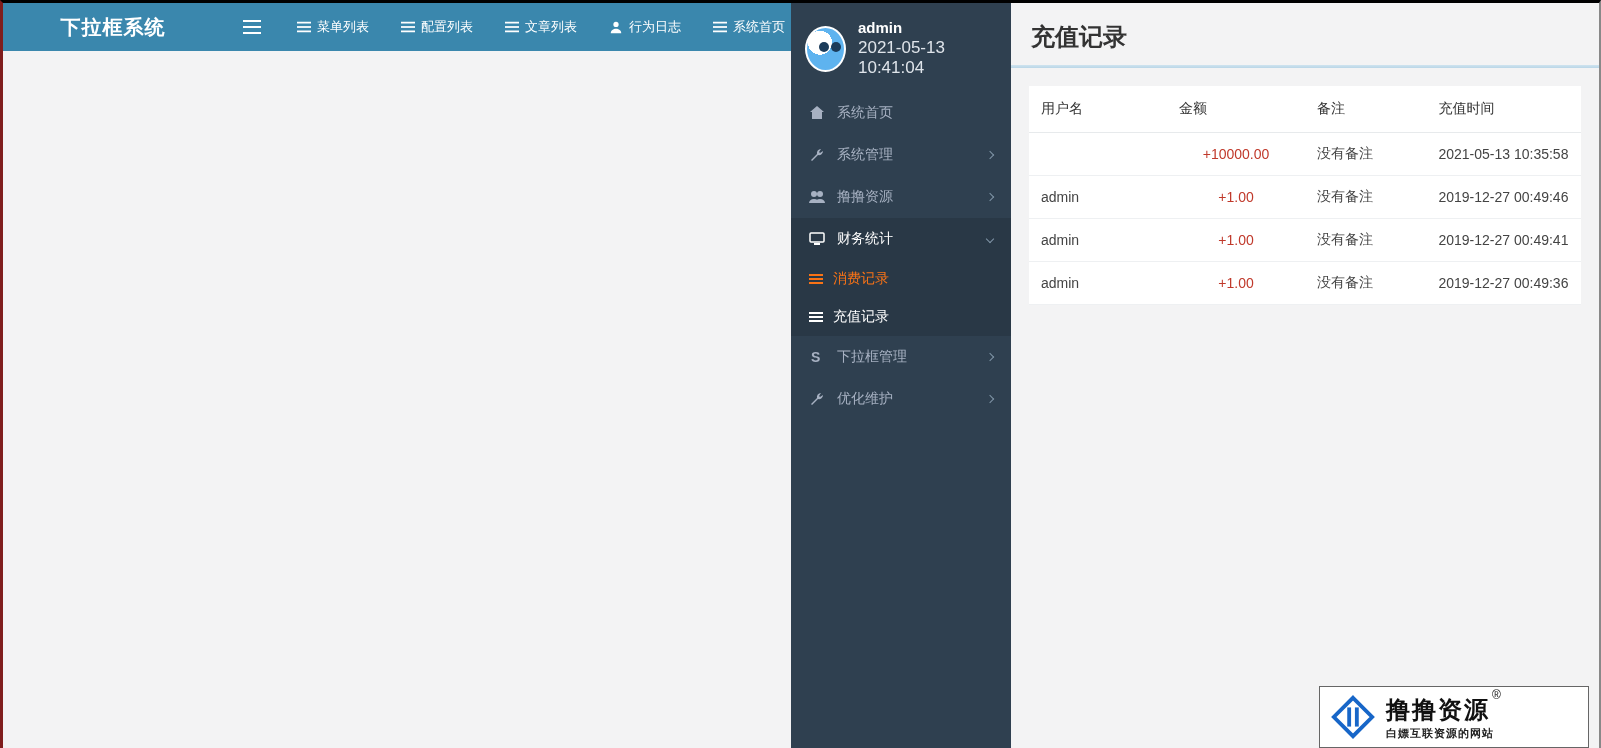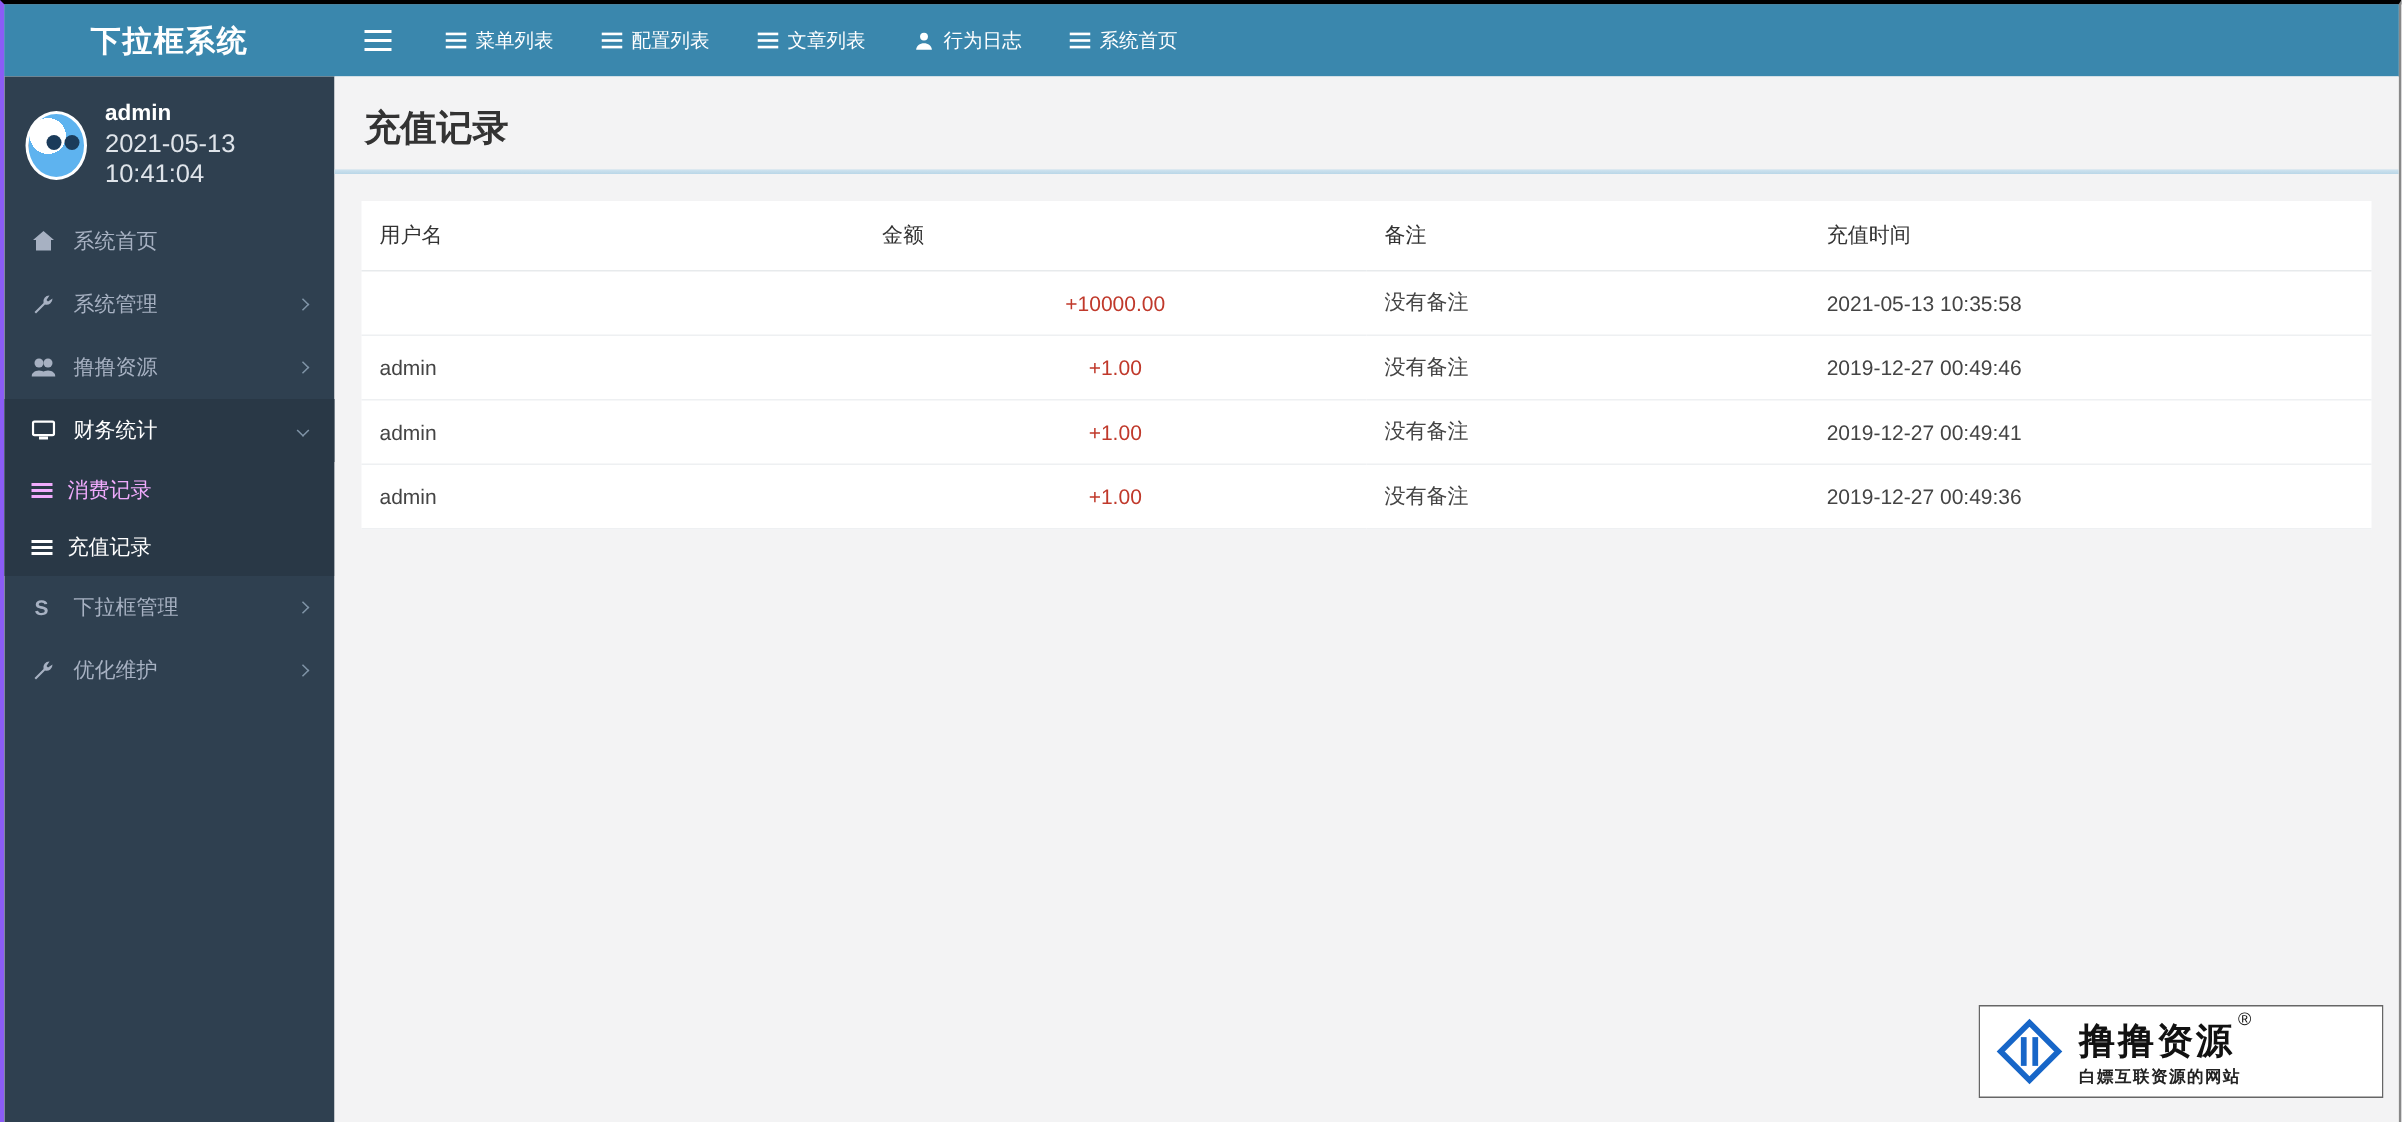--- a/index.html
+++ b/index.html
@@ -6,25 +6,24 @@
   html, body {
     width: 1601px;
     height: 748px;
     font-family: "Microsoft YaHei", Arial, sans-serif;
     font-size: 14px;
     background: #f3f3f4;
     overflow: hidden;
   }
   .app-frame {
     border-top: 3px solid #000;
-    border-left: 3px solid #8b5cf6;
+    border-left: 3px solid #7f1d1d;
     border-right: 2px solid #888;
     height: 100%;
     display: flex;
-    flex-direction: column;
     box-sizing: border-box;
   }
   
   .topbar {
     display: flex;
     height: 48px;
     background: #3a87ad;
     color: #fff;
   }
   .brand {
@@ -121,21 +120,21 @@
   .submenu li {
     padding: 10px 18px 10px 18px;
     display: flex; align-items:center; gap: 10px;
     cursor: pointer;
     font-size: 14px;
     color: #a7b1c2;
   }
   .submenu li.active { color: #ffffff; }
   .submenu li .bars { width:14px;height:10px;display:flex;flex-direction:column;justify-content:space-between;}
   .submenu li .bars span{height:2px;background:currentColor;}
-  .submenu li.inactive { color:#f0abfc; }
+  .submenu li.inactive { color:#f97316; }
   .mi-ico { width:16px;height:16px;fill:#a7b1c2; }
   
   .main {
     flex: 1;
     background:#f3f3f4;
     display:flex;flex-direction:column;
     min-width:0;
   }
   .page-title {
     font-size: 24px;
@@ -169,21 +168,21 @@
   tbody td {
     padding: 12px 12px;
     border-bottom: 1px solid #eef0f2;
     color: #444;
   }
   td.amount { color: #c0392b; text-align: center; }
   th.amount-h { }
   
   .watermark {
     position: fixed;
-    right: 12px; bottom: 16px;
+    right: 12px; bottom: 0;
     width: 270px; height: 62px;
     background: #fff;
     border: 1px solid #666;
     display: flex; align-items: center;
     padding: 4px 10px;
     gap: 10px;
   }
   .wm-logo {
     width: 46px;height:46px;
     display:flex;align-items:center;justify-content:center;

